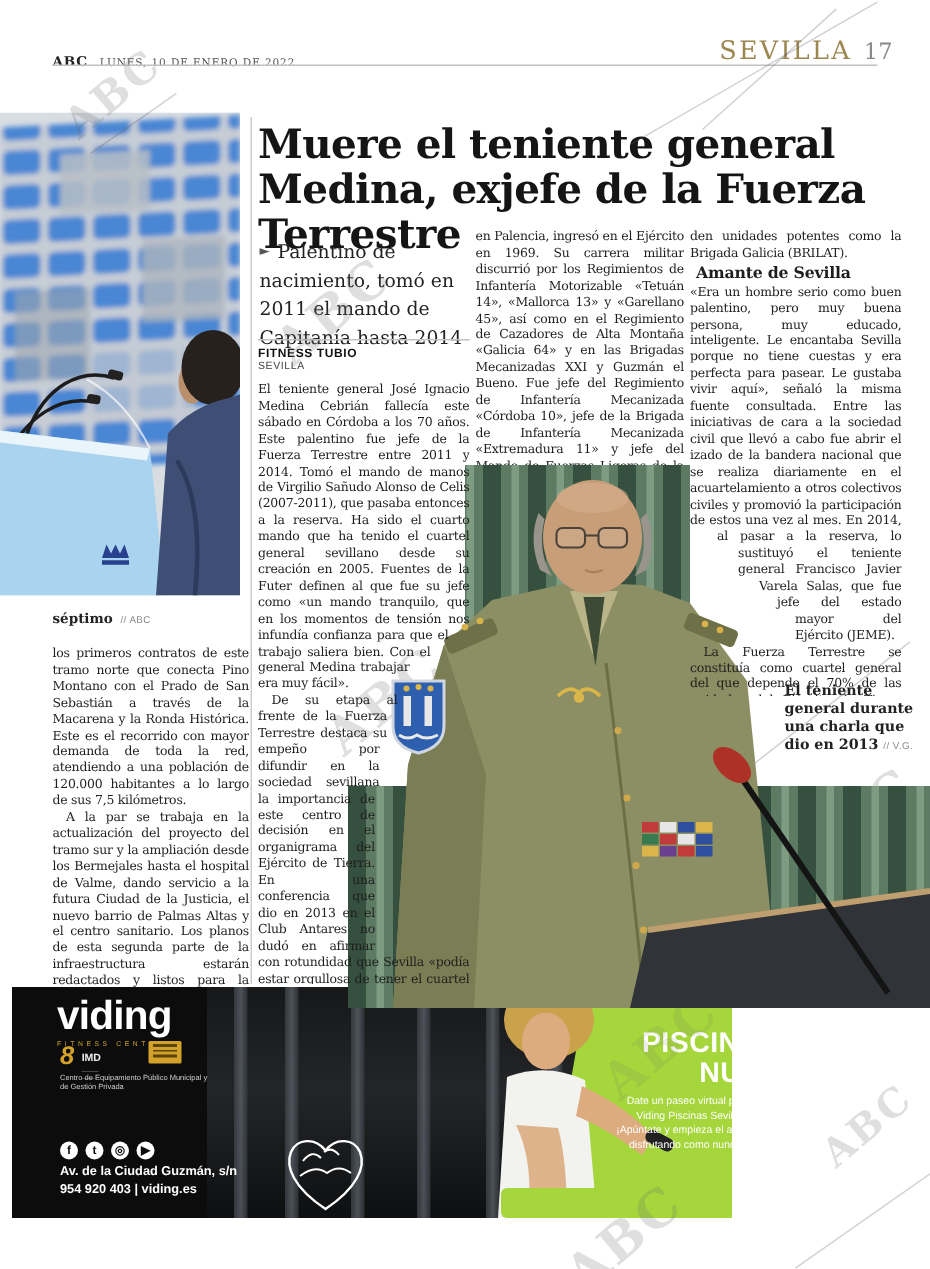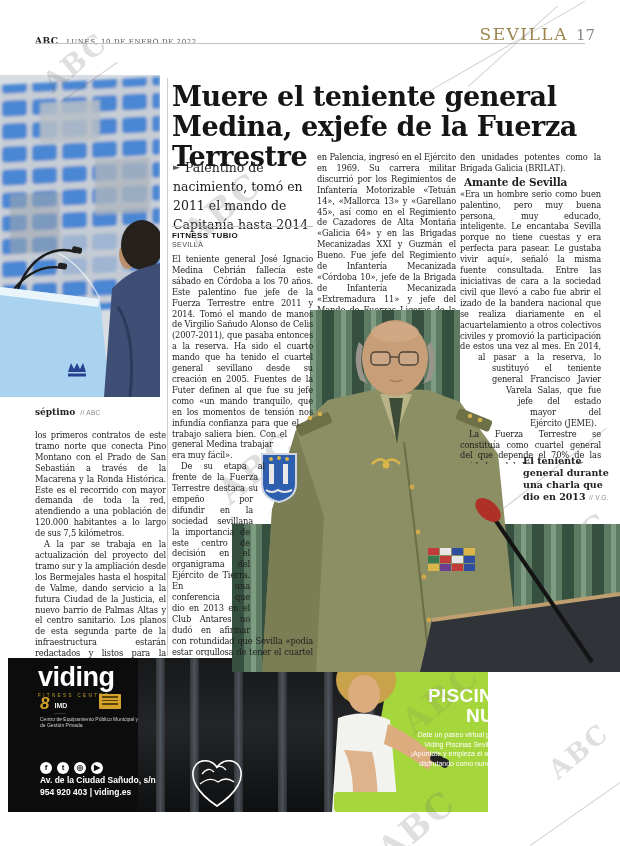--- a/index.html
+++ b/index.html
@@ -287,21 +287,21 @@
       <span class="imd-badge">
           <i></i>
           <i></i>
           <i></i>
         </span>
     </div>
     <div class="abs ad-small" style="left:32px;top:58px;width:100px;">Centro de Equipamiento Público Municipal y de Gestión Privada</div>
     <div class="abs" style="left:32px;top:98px;">
       <span class="soc">f</span><span class="soc">t</span><span class="soc">◎</span><span class="soc">▶</span>
     </div>
-    <div class="abs ad-addr" style="left:32px;top:116px;">Av. de la Ciudad Sañudo, s/n</div>
+    <div class="abs ad-addr" style="left:32px;top:116px;">Av. de la Ciudad Guzmán, s/n</div>
     <div class="abs ad-addr" style="left:32px;top:128px;">954 920 403 | viding.es</div>
 
     <div class="abs" style="left:378px;top:8px;width:222px;">
       <div class="ad-head">CONOCE EL</div>
       <div class="ad-head">PISCINAS SEVILLA</div>
       <div class="ad-head">NUEVO VIDING</div>
     </div>
     <div class="abs ad-body" style="left:394px;top:72px;width:94px;">Date un paseo virtual por Viding Piscinas Sevilla. ¡Apúntate y empieza el año disfrutando como nunca!</div>
     <svg class="abs" id="qr-svg" style="left:494px;top:70px;" width="64" height="64" viewBox="0 0 63 63">
         <rect x="21" y="0" width="3" height="3" fill="#ffffff"></rect>

